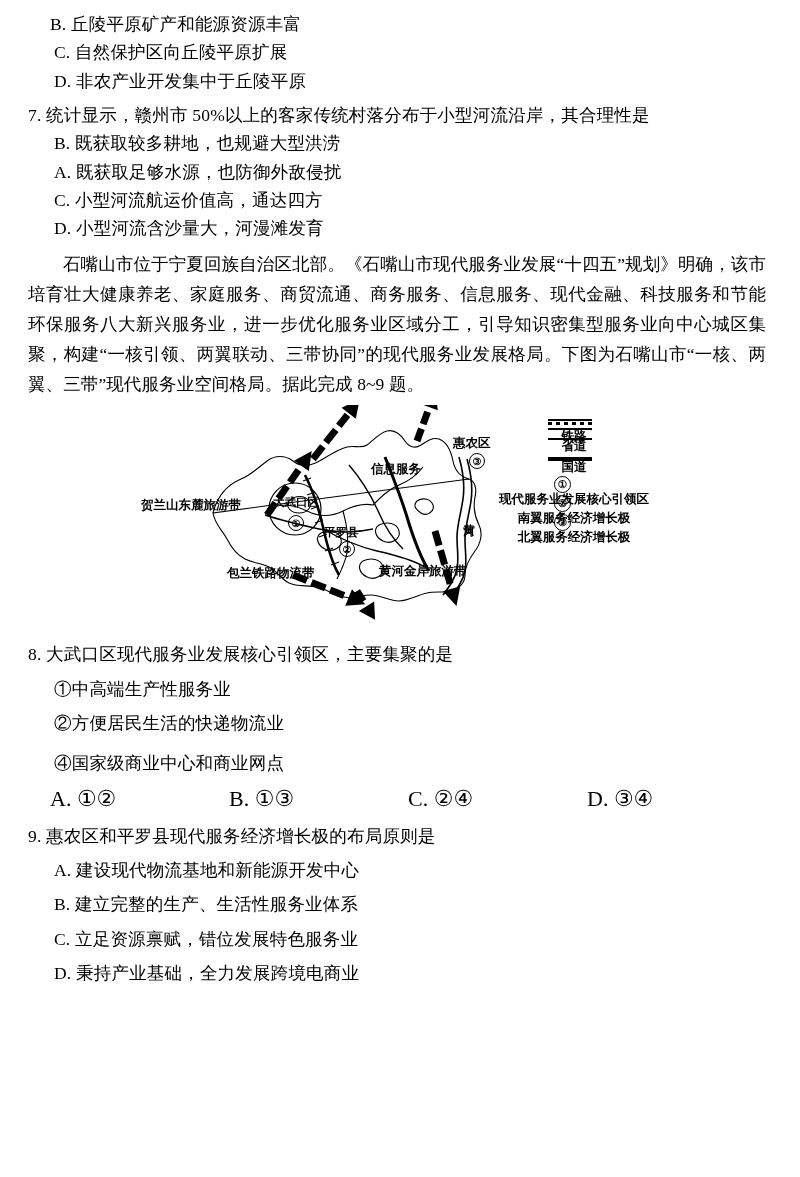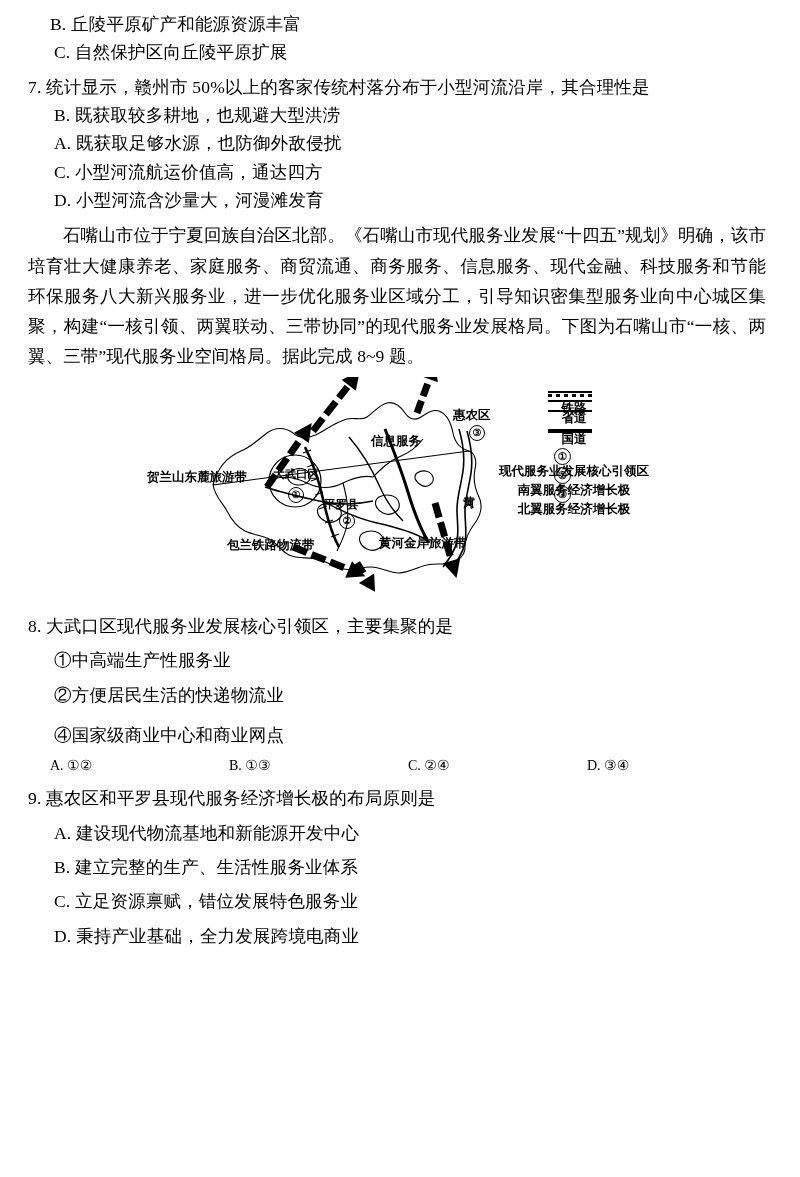--- a/index.html
+++ b/index.html
@@ -128,34 +128,35 @@
     font-family: "Liberation Sans", sans-serif;
   }
   .vert {
     writing-mode: vertical-rl;
     text-orientation: upright;
     letter-spacing: 1px;
   }
 
   .answers {
     display: flex;
-    font-size: 14px;
+    font-size: 22px;
     padding-left: 22px;
     margin-top: 2px;
   }
   .answers .a { width: 182px; }
 </style>
 </head>
 <body>
 
 <div class="page">
   <div class="content">
 
     <div class="line opt">B. 丘陵平原矿产和能源资源丰富</div>
     <div class="line opt2">C. 自然保护区向丘陵平原扩展</div>
+    <div class="line opt2">D. 非农产业开发集中于丘陵平原</div>
 
     <div class="spacer-sm"></div>
 
     <div class="line q">7. 统计显示，赣州市 50%以上的客家传统村落分布于小型河流沿岸，其合理性是</div>
     <div class="line opt2">B. 既获取较多耕地，也规避大型洪涝</div>
     <div class="line opt2">A. 既获取足够水源，也防御外敌侵扰</div>
     <div class="line opt2">C. 小型河流航运价值高，通达四方</div>
     <div class="line opt2">D. 小型河流含沙量大，河漫滩发育</div>
 
     <div class="spacer-sm"></div>
@@ -271,21 +272,21 @@
         </div>
         <div class="maplabel" style="left:171px; top:110px;">
           <span class="circ-num">①</span>
         </div>
         <div class="maplabel sm" style="left:207px; top:120px;">
           <span>平罗县</span>
         </div>
         <div class="maplabel" style="left:222px; top:136px;">
           <span class="circ-num">②</span>
         </div>
-        <div class="maplabel" style="left:30px; top:92px;">
+        <div class="maplabel" style="left:24px; top:92px;">
           <span>贺兰山东麓旅游带</span>
         </div>
         <div class="maplabel" style="left:110px; top:160px;">
           <span>包兰铁路物流带</span>
         </div>
         <div class="maplabel" style="left:262px; top:158px;">
           <span>黄河金岸旅游带</span>
         </div>
         <div class="maplabel sm vert" style="left:344px; top:110px;">
           <span>黄河</span>

